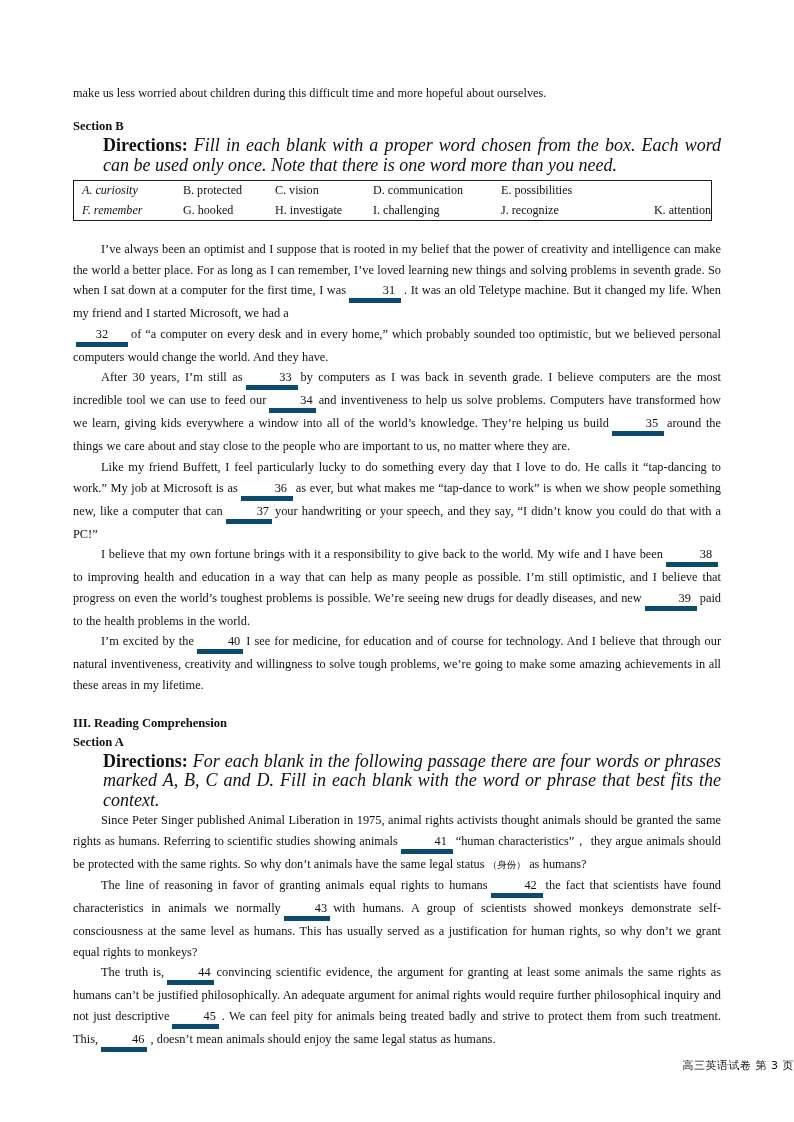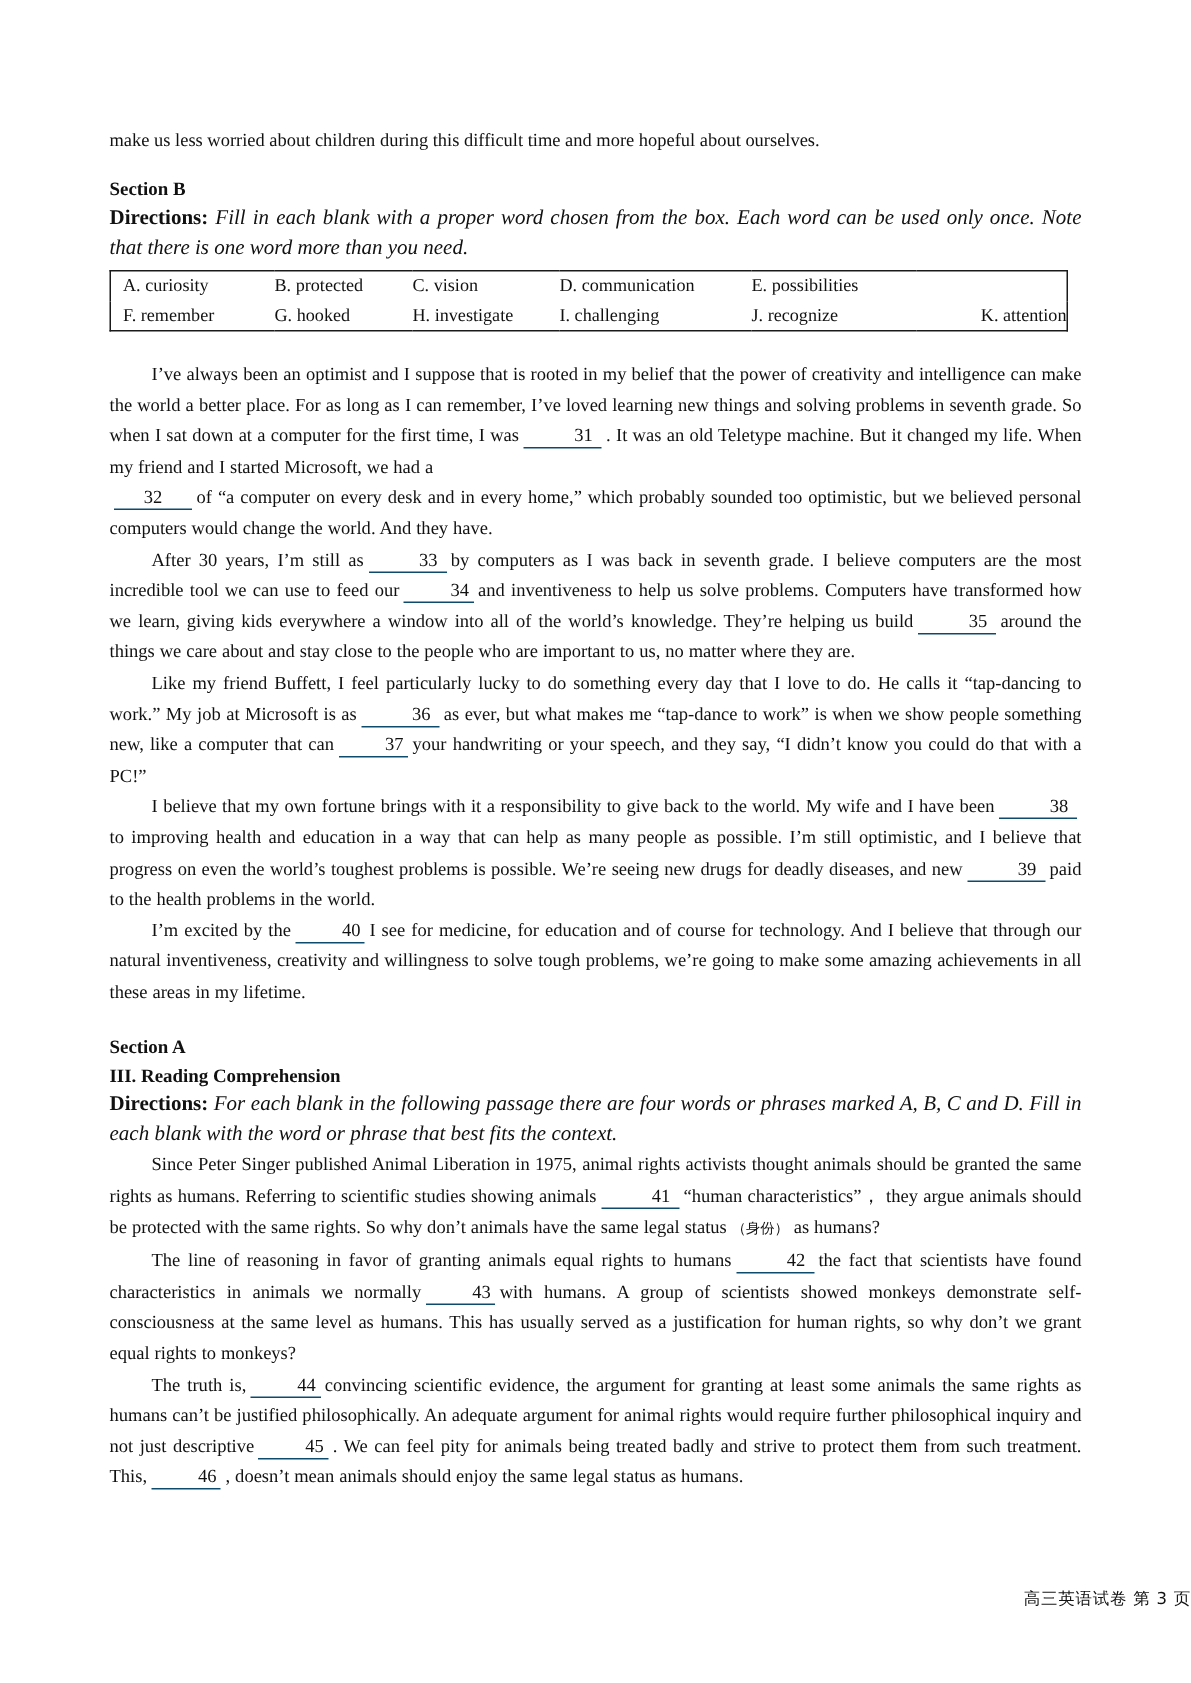--- a/index.html
+++ b/index.html
@@ -29,62 +29,63 @@
   }
   .gap-sm { height: 14px; }
   .gap-md { height: 18px; }
 
   .hd {
     font-weight: bold;
     font-size: 12.6px;
     line-height: 19px;
   }
   .dir {
-    font-size: 14px;
+    font-size: 18px;
     line-height: 19.5px;
     text-align: justify;
+    margin-left: 30px;
   }
   .dir b { font-weight: bold; }
   .dir i { font-style: italic; }
 
   table.wordbox {
     border-collapse: collapse;
     width: 634px;
     margin-top: 5px;
     border: 1.1px solid #1a1a1a;
     table-layout: fixed;
   }
   table.wordbox td {
     font-size: 12.1px;
     line-height: 17.5px;
     padding: 1px 0 1px 0;
     border: none;
     vertical-align: top;
     white-space: nowrap;
   }
-  table.wordbox td.c0 { width: 101px; padding-left: 8px; }
+  table.wordbox td.c0 { width: 101px; padding-left: 8px; font-style: italic; }
   table.wordbox td.c1 { width: 92px; }
   table.wordbox td.c2 { width: 98px; }
   table.wordbox td.c3 { width: 128px; }
   table.wordbox td.c4 { width: 110px; }
   table.wordbox td.c5 { width: 100px; text-align: right; }
 
   p.para {
     margin: 0;
     font-size: 12.35px;
     line-height: 20.6px;
     text-align: justify;
     text-indent: 28px;
     word-spacing: 0.2px;
   }
   p.para.cont { text-indent: 0; }
 
   .blank {
     display: inline-block;
-    border-bottom: 1px solid #0c4a6e;
+    border-bottom: 5px solid #0c4a6e;
     text-align: center;
     padding: 0 3px 0 3px;
     margin: 0 3px;
     line-height: 15px;
     font-size: 12.35px;
   }
   .blank.w1 { min-width: 46px; }
   .blank.w2 { min-width: 36px; }
   .blank.w3 { min-width: 40px; }
 
@@ -149,22 +150,22 @@
   <p class="para"><span>After 30 years, I’m still as</span><span class="blank w1">33</span><span>by computers as I was back in seventh grade. I believe computers are the most incredible tool we can use to feed our</span><span class="blank w2">34</span><span>and inventiveness to help us solve problems. Computers have transformed how we learn, giving kids everywhere a window into all of the world’s knowledge. They’re helping us build</span><span class="blank w1">35</span><span>around the things we care about and stay close to the people who are important to us, no matter where they are.</span></p>
 
   <p class="para"><span>Like my friend Buffett, I feel particularly lucky to do something every day that I love to do. He calls it “tap-dancing to work.” My job at Microsoft is as</span><span class="blank w1">36</span><span>as ever, but what makes me “tap-dance to work” is when we show people something new, like a computer that can</span><span class="blank w2">37</span><span>your handwriting or your speech, and they say, “I didn’t know you could do that with a PC!”</span></p>
 
   <p class="para"><span>I believe that my own fortune brings with it a responsibility to give back to the world. My wife and I have been</span><span class="blank w1">38</span><span>to improving health and education in a way that can help as many people as possible. I’m still optimistic, and I believe that progress on even the world’s toughest problems is possible. We’re seeing new drugs for deadly diseases, and new</span><span class="blank w1">39</span><span>paid to the health problems in the world.</span></p>
 
   <p class="para"><span>I’m excited by the</span><span class="blank w3">40</span><span>I see for medicine, for education and of course for technology. And I believe that through our natural inventiveness, creativity and willingness to solve tough problems, we’re going to make some amazing achievements in all these areas in my lifetime.</span></p>
 
   <div class="gap-md"></div>
 
+  <div class="hd">III. Reading Comprehension</div>
   <div class="hd">Section A</div>
-  <div class="hd">III. Reading Comprehension</div>
 
   <div class="dir">
     <b>Directions:</b>
     <i>For each blank in the following passage there are four words or phrases marked A, B, C and D. Fill in each blank with the word or phrase that best fits the context.</i>
   </div>
 
   <p class="para"><span>Since Peter Singer published Animal Liberation in 1975, animal rights activists thought animals should be granted the same rights as humans. Referring to scientific studies showing animals</span><span class="blank w1">41</span><span>“human characteristics”， they argue animals should be protected with the same rights. So why don’t animals have the same legal status</span> <span class="zh">（身份）</span> <span>as humans?</span></p>
 
   <p class="para"><span>The line of reasoning in favor of granting animals equal rights to humans</span><span class="blank w1">42</span><span>the fact that scientists have found characteristics in animals we normally</span><span class="blank w2">43</span><span>with humans. A group of scientists showed monkeys demonstrate self-consciousness at the same level as humans. This has usually served as a justification for human rights, so why don’t we grant equal rights to monkeys?</span></p>
 

